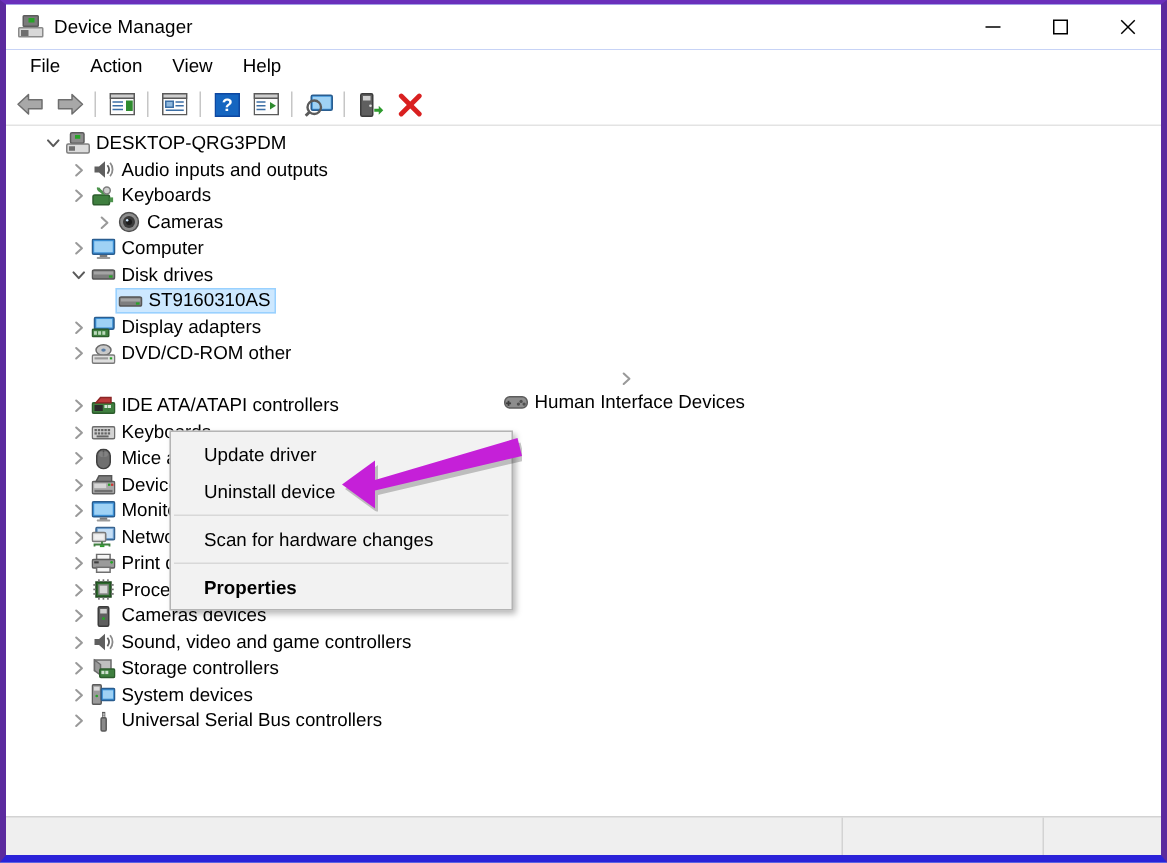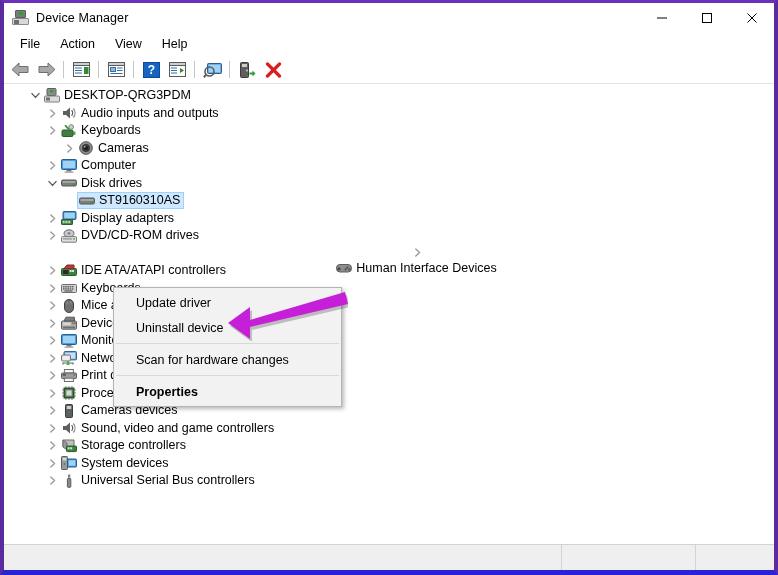--- a/index.html
+++ b/index.html
@@ -549,21 +549,21 @@
           <div class="sel-wrap">
             <div class="nodeicon">
               <svg width="16" height="14" viewBox="0 0 16 14">
                 <ellipse cx="8" cy="4.4" rx="5" ry="3.6" fill="#c9c9c9" stroke="#6a6a6a"></ellipse>
                 <ellipse cx="8" cy="4.4" rx="1.5" ry="1.1" fill="#5a7fa8"></ellipse>
                 <rect x="0.5" y="7.6" width="15" height="5.6" rx="1" fill="#dedede" stroke="#7a7a7a"></rect>
                 <rect x="2" y="9.2" width="9" height="1.4" fill="#9a9a9a"></rect>
                 <rect x="12.2" y="9.2" width="1.6" height="1.4" fill="#27a327"></rect>
               </svg>
             </div>
-            <span class="label">DVD/CD-ROM drives</span>
+            <span class="label">DVD/CD-ROM other</span>
           </div>
         </div>
         <div class="row" style="padding-left: 23px; flex-direction: column;">
           <div class="twisty">
             <svg width="9" height="9" viewBox="0 0 9 9">
               <path d="M2.8 1 L6.6 4.5 L2.8 8" fill="none" stroke="#9a9a9a" stroke-width="1.4" stroke-linecap="round" stroke-linejoin="round"></path>
             </svg>
           </div>
           <div class="sel-wrap">
             <div class="nodeicon">

